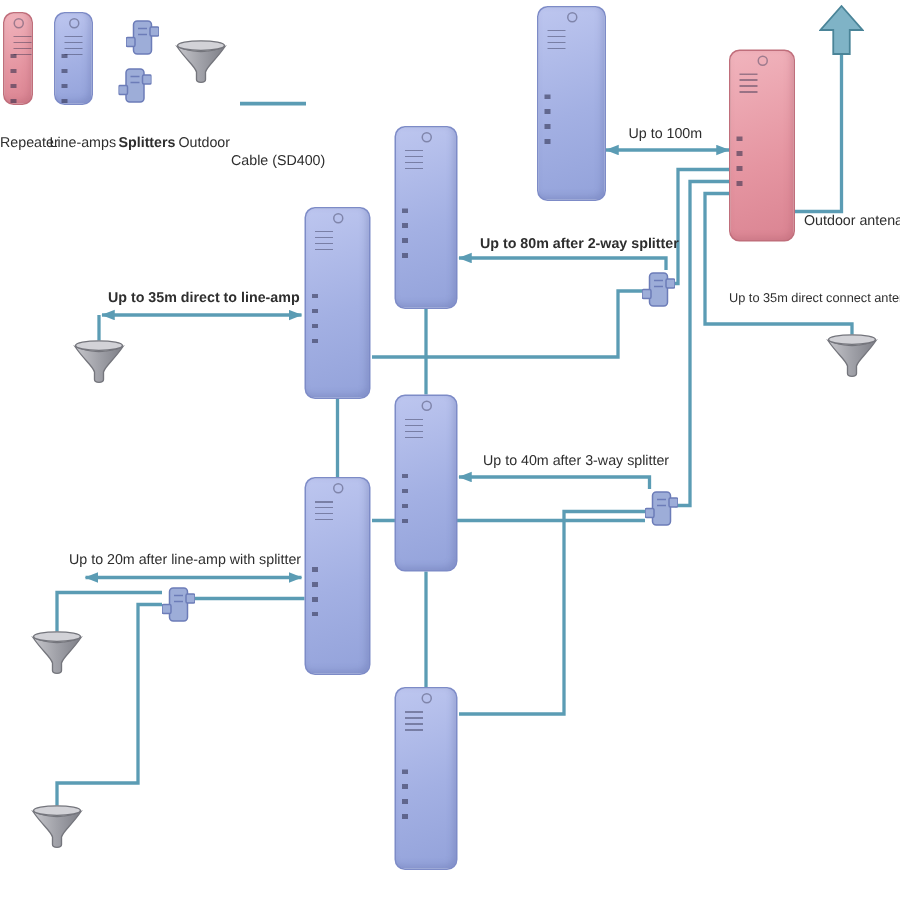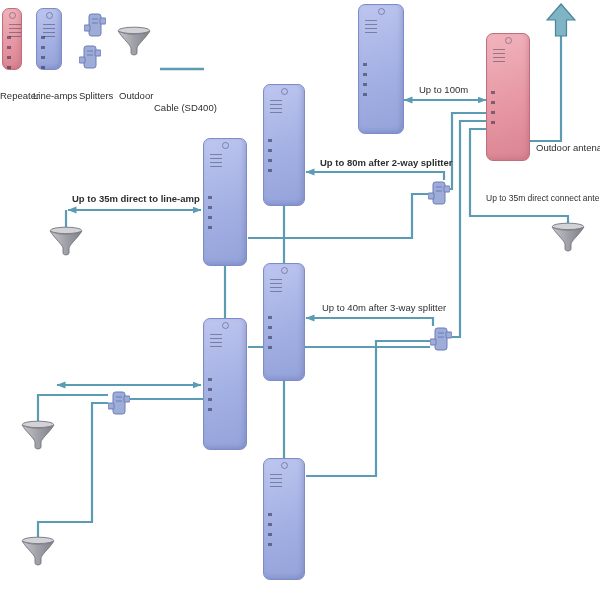--- a/index.html
+++ b/index.html
@@ -162,21 +162,22 @@
      <line x1="8" y1="11" x2="14" y2="11" stroke="#6c7cb8" stroke-width="1"></line>
    </svg></div>
     </div>
   <div id="labels">
       <div class="lbl" style="left: 419px; top: 84px;">Up to 100m</div>
       <div class="lbl" style="left: 536px; top: 142px;">Outdoor antena</div>
       <div class="lbl" style="left: 320px; top: 157px; font-weight: bold;">Up to 80m after 2-way splitter</div>
       <div class="lbl" style="left: 72px; top: 193px; font-weight: bold;">Up to 35m direct to line-amp</div>
       <div class="lbl" style="left: 486px; top: 193px; font-size: 8.5px;">Up to 35m direct connect antennas</div>
       <div class="lbl" style="left: 322px; top: 302px;">Up to 40m after 3-way splitter</div>
+      <div class="lbl" style="left: 46px; top: 368px;">Up to 20m after line-amp with splitter</div>
     </div>
   <div id="legend">
       <div class="lbl" style="left: 0px; top: 90px;">Repeater</div>
       <div class="lbl" style="left: 33px; top: 90px;">Line-amps</div>
-      <div class="lbl" style="left: 79px; top: 90px;">Splitters</div>
+      <div class="lbl" style="left: 79px; top: 90px; font-weight: bold;">Splitters</div>
       <div class="lbl" style="left: 119px; top: 90px;">Outdoor</div>
       <div class="lbl" style="left: 154px; top: 102px;">Cable (SD400)</div>
     </div>
 </div>
 
 </body></html>

